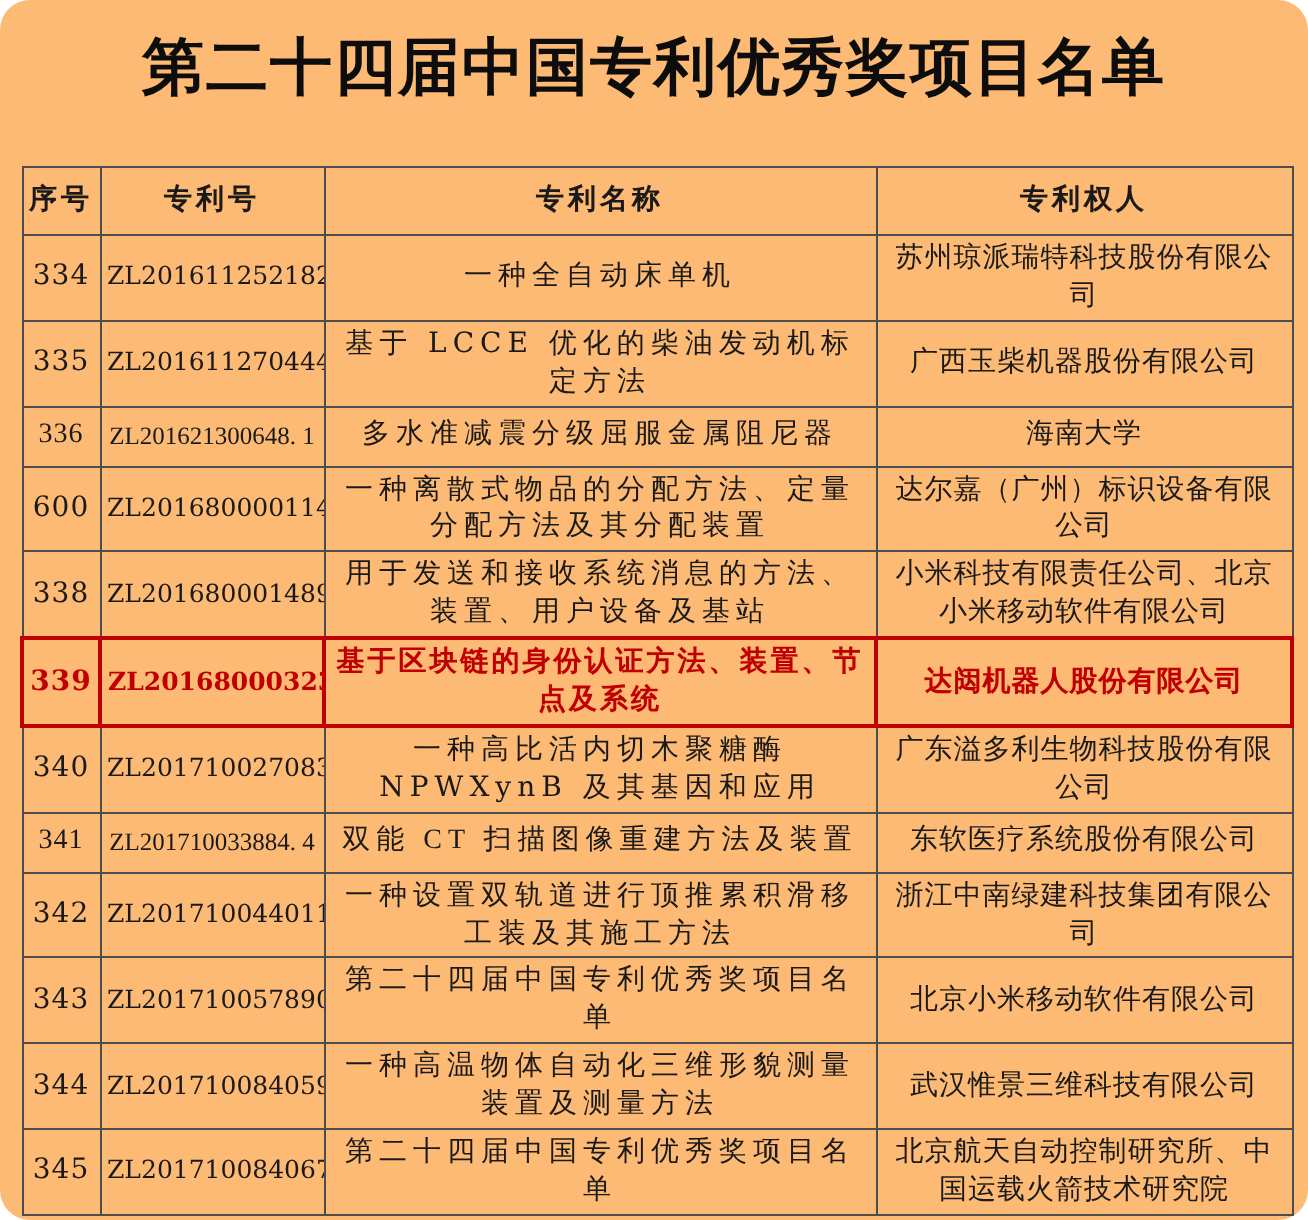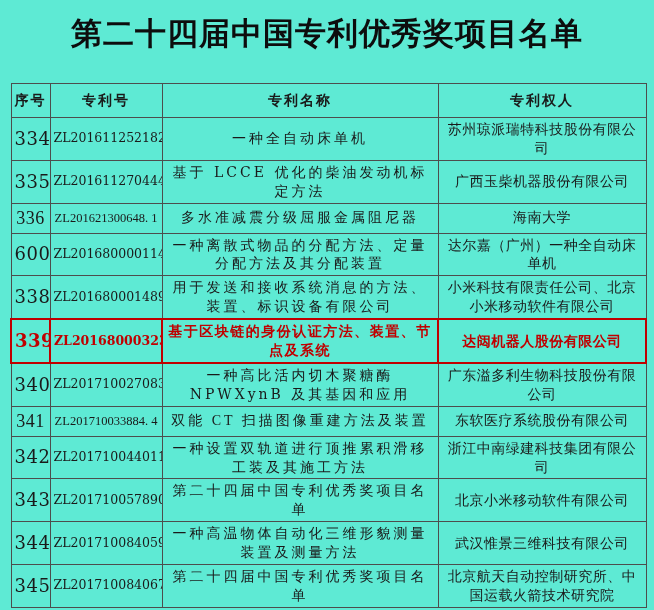--- a/index.html
+++ b/index.html
@@ -8,22 +8,23 @@
     background: #ffffff;
     width: 654px;
     height: 610px;
     overflow: hidden;
     font-family: "DejaVu Serif", "Liberation Serif", serif;
     color: #1a1a1a;
   }
   .page {
     width: 654px;
     height: 610px;
-    background: #5eead4;
+    background: #fdba74;
     box-sizing: border-box;
+    border-radius: 15px;
   }
   .doc-title {
     margin: 0;
     padding-top: 13px;
     text-align: center;
     font-size: 31px;
     font-weight: bold;
     letter-spacing: 1px;
     color: #0d0d0d;
     font-family: "DejaVu Serif", "Liberation Serif", serif;
@@ -49,21 +50,21 @@
   }
   .patent-table th {
     font-weight: bold;
     height: 29px;
     letter-spacing: 2px;
     font-size: 14px;
   }
   .patent-table tr.row-m { height: 42px; }
   .patent-table tr.row-s { height: 30px; font-family: Liberation Serif, serif; }
   td.cell-serial {
-    font-size: 18px;
+    font-size: 14px;
     letter-spacing: 0.5px;
   }
   td.cell-patno {
     white-space: nowrap;
     font-size: 12.5px;
     letter-spacing: 0;
   }
   td.cell-name {
     letter-spacing: 3px;
   }
@@ -119,26 +120,26 @@
       <tr class="row-s">
         <td class="cell-serial">336</td>
         <td class="cell-patno">ZL201621300648. 1</td>
         <td class="cell-name">多水准减震分级屈服金属阻尼器</td>
         <td class="cell-owner">海南大学</td>
       </tr>
       <tr class="row-m">
         <td class="cell-serial">600</td>
         <td class="cell-patno">ZL201680000114. 3</td>
         <td class="cell-name">一种离散式物品的分配方法、定量分配方法及其分配装置</td>
-        <td class="cell-owner">达尔嘉（广州）一种全自动床单机</td>
+        <td class="cell-owner">达尔嘉（广州）标识设备有限公司</td>
       </tr>
       <tr class="row-m">
         <td class="cell-serial">338</td>
         <td class="cell-patno">ZL201680001489. 1</td>
-        <td class="cell-name">用于发送和接收系统消息的方法、装置、标识设备有限公司</td>
+        <td class="cell-name">用于发送和接收系统消息的方法、装置、用户设备及基站</td>
         <td class="cell-owner">小米科技有限责任公司、北京小米移动软件有限公司</td>
       </tr>
       <tr class="row-m highlight">
         <td class="cell-serial">339</td>
         <td class="cell-patno">ZL201680003232. X</td>
         <td class="cell-name">基于区块链的身份认证方法、装置、节点及系统</td>
         <td class="cell-owner">达闼机器人股份有限公司</td>
       </tr>
       <tr class="row-m">
         <td class="cell-serial">340</td>

